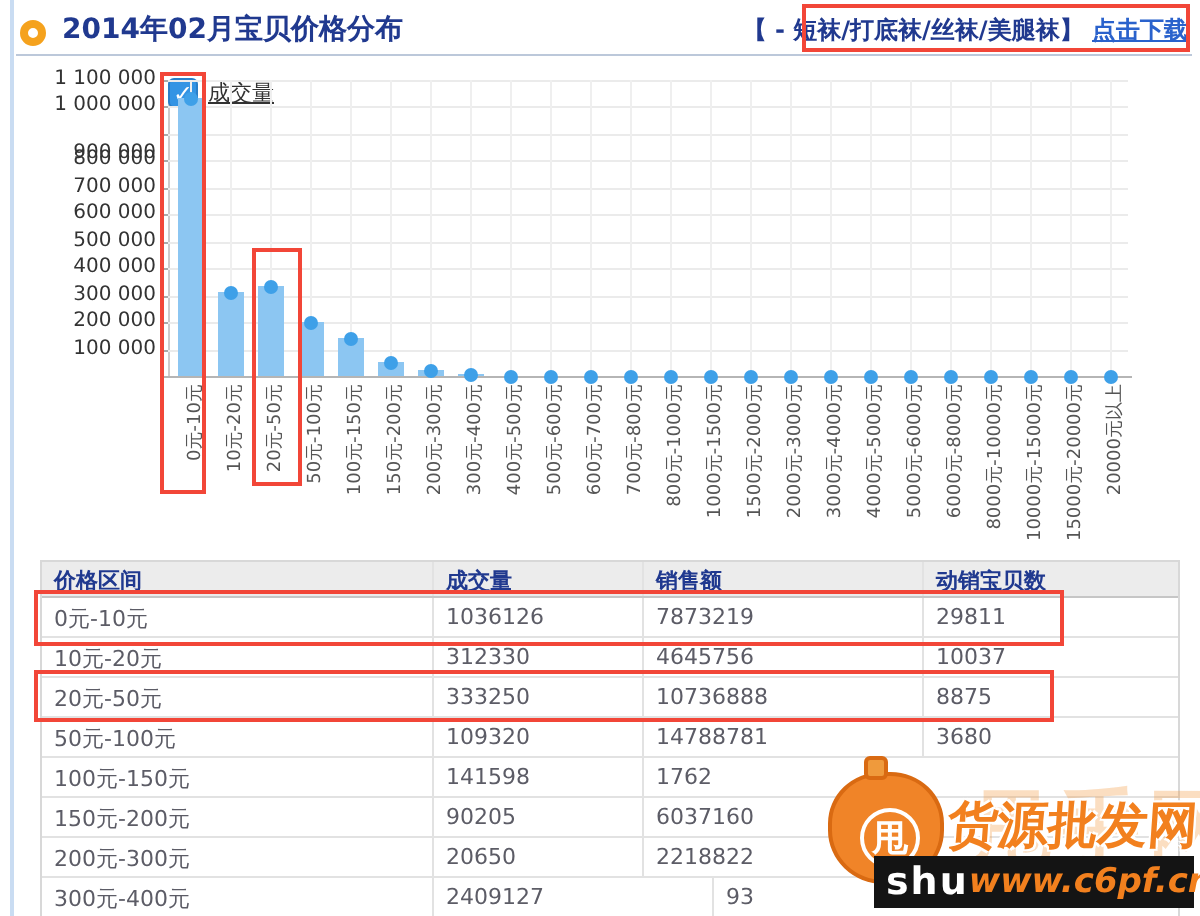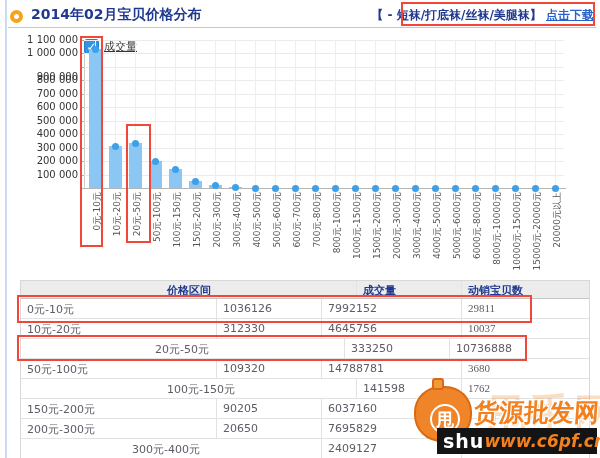--- a/index.html
+++ b/index.html
@@ -32,28 +32,28 @@
              transform:rotate(-90deg) translateX(-100%);
              white-space:nowrap; font-size:9px; color:#555; }
   .legend { position:absolute; left:84px; top:7px; display:flex; align-items:center; }
   .legend-checkbox { width:15px; height:15px; background:#3394e4; border:1px solid #2a7fc8;
                      border-radius:3px; color:#fff; font-size:12px; font-weight:bold;
                      line-height:14px; text-align:center; cursor:pointer; }
   .legend-label { margin-left:5px; font-size:11px; color:#333; text-decoration:underline; cursor:pointer; }
 
   
   #table { position:absolute; left:20px; top:280px; width:570px; border:1px solid #d8d8d8; border-bottom:none; }
-  .t-row { display:flex; height:20px; border-bottom:1px solid #e2e2e2; background:#fff;justify-content:flex-end; }
+  .t-row { display:flex; height:20px; border-bottom:1px solid #e2e2e2; background:#fff; }
   .t-head { height:18px; background:#ececec; border-bottom:1px solid #c6c6c6; }
   .t-cell { font-size:11px; color:#5c5c66; padding:3px 0 0 6px; overflow:hidden; white-space:nowrap; }
   .t-head .t-cell { color:#20398f; font-weight:bold; text-decoration:underline; padding-top:2px; cursor:pointer; }
   .c1 { width:195px; }
   .c2 { width:105px; border-left:1px solid #e2e2e2; }
   .c3 { width:140px; border-left:1px solid #e2e2e2; }
-  .c4 { width:128px; border-left:1px solid #e2e2e2;font-family:Liberation Serif, serif; }
+  .c4 { width:128px; border-left:1px solid #e2e2e2; }
 
   
   .ann { position:absolute; border:2px solid #f24638; background:transparent; pointer-events:none; }
   #ann-header { left:401px; top:2px;  width:194px; height:24px; }
   #ann-bar1   { left:80px;  top:36px; width:23px;  height:211px; }
   #ann-bar3   { left:126px; top:124px; width:25px; height:119px; }
   #ann-row1   { left:17px;  top:295px; width:515px; height:28px; }
   #ann-row3   { left:17px;  top:335px; width:510px; height:26px; }
 
   
@@ -256,38 +256,40 @@
       <div class="bar-dot" style="left: 552px; top: 153px;"></div>
       <div class="x-label-wrap" style="left: 549px;">
         <span class="x-label">20000元以上</span>
       </div>
     </div>
 
   <div id="table">
       <div class="t-row t-head">
         <div class="t-cell c1">价格区间</div>
         <div class="t-cell c2">成交量</div>
+        <div class="t-cell c3">销售额</div>
         <div class="t-cell c4">动销宝贝数</div>
       </div>
       <div class="t-row">
         <div class="t-cell c1">0元-10元</div>
         <div class="t-cell c2">1036126</div>
-        <div class="t-cell c3">7992152</div>
+        <div class="t-cell c3">7873219</div>
         <div class="t-cell c4">29811</div>
       </div>
       <div class="t-row">
         <div class="t-cell c1">10元-20元</div>
         <div class="t-cell c2">312330</div>
         <div class="t-cell c3">4645756</div>
         <div class="t-cell c4">10037</div>
       </div>
       <div class="t-row">
         <div class="t-cell c1">20元-50元</div>
         <div class="t-cell c2">333250</div>
         <div class="t-cell c3">10736888</div>
+        <div class="t-cell c4">8875</div>
       </div>
       <div class="t-row">
         <div class="t-cell c1">50元-100元</div>
         <div class="t-cell c2">109320</div>
         <div class="t-cell c3">14788781</div>
         <div class="t-cell c4">3680</div>
       </div>
       <div class="t-row">
         <div class="t-cell c1">100元-150元</div>
         <div class="t-cell c2">141598</div>
@@ -295,21 +297,21 @@
       </div>
       <div class="t-row">
         <div class="t-cell c1">150元-200元</div>
         <div class="t-cell c2">90205</div>
         <div class="t-cell c3">6037160</div>
         <div class="t-cell c4"></div>
       </div>
       <div class="t-row">
         <div class="t-cell c1">200元-300元</div>
         <div class="t-cell c2">20650</div>
-        <div class="t-cell c3">7695829</div>
+        <div class="t-cell c3">2218822</div>
         <div class="t-cell c4"></div>
       </div>
       <div class="t-row">
         <div class="t-cell c1">300元-400元</div>
         <div class="t-cell c3">2409127</div>
         <div class="t-cell c4">93</div>
       </div>
     </div>
 
   <div class="ann" id="ann-header"></div>

